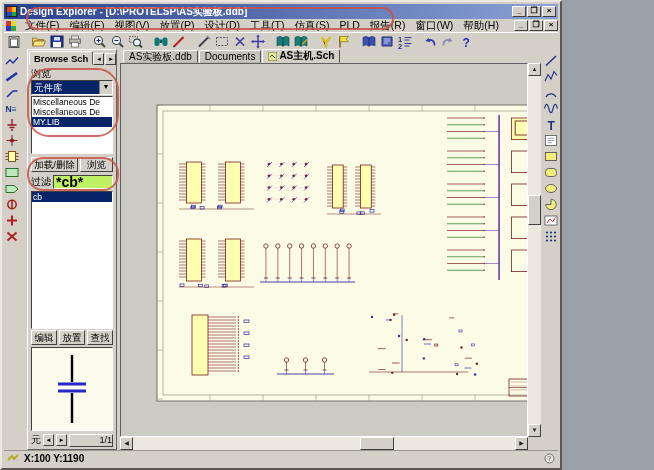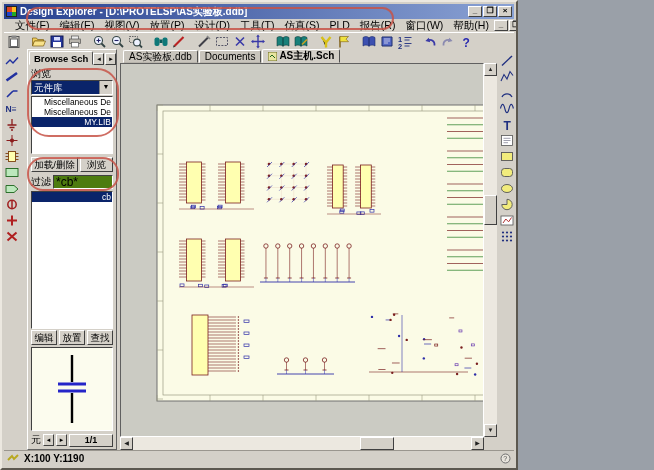--- a/index.html
+++ b/index.html
@@ -1,17 +1,17 @@
 <!DOCTYPE html>
 <html><head>
 <meta charset="utf-8">
 <style>
   html,body{margin:0;padding:0;background:#9aa0a8;}
   *{box-sizing:border-box;font-family:"Liberation Sans",sans-serif;}
-  .window{position:relative;width:518px;height:470px;background:#d4d0c8;border:2px solid;
+  .window{position:relative;width:562px;height:470px;background:#d4d0c8;border:2px solid;
     border-color:#ece8e0 #5c5850 #5c5850 #ece8e0;overflow:hidden;font-size:11px;color:#000;}
   
   .titlebar{position:absolute;left:2px;top:2px;right:2px;height:15px;
     background:linear-gradient(90deg,#27408f,#8aa2d4);display:flex;align-items:center;gap:3px;
     color:#fff;font-size:10px;font-weight:bold;padding:0 2px;white-space:nowrap;}
   .appicon{width:11px;height:11px;display:grid;grid-template-columns:1fr 1fr;grid-template-rows:1fr 1fr;border:1px solid #222;background:#fff;}
   .appicon i{display:block}
   .winbtns{margin-left:auto;display:flex;gap:1px;}
   .wbtn{width:14px;height:11px;background:#d4d0c8;border:1px solid;border-color:#fff #404040 #404040 #fff;
     font-size:8px;line-height:8px;text-align:center;color:#000;font-weight:bold;}
@@ -36,36 +36,36 @@
   .pnav{margin-left:auto;display:flex;gap:1px;}
   .pbtn{width:11px;height:12px;background:#d4d0c8;border:1px solid;border-color:#fff #404040 #404040 #fff;
     font-size:7px;line-height:10px;text-align:center;}
   .panel-body{position:absolute;top:16px;left:1px;right:1px;bottom:1px;display:flex;flex-direction:column;
     padding:2px 2px 1px 2px;}
   .plabel{font-size:10px;height:12px;line-height:12px;}
   .dropdown{height:15px;border:1px solid;border-color:#404040 #fff #fff #404040;background:#bef264;display:flex;margin-bottom:1px;}
   .dd-value{flex:1;background:#0a246a;color:#fff;font-size:9.5px;line-height:13px;padding:0 2px;overflow:hidden;white-space:nowrap;}
   .dd-btn{width:13px;background:#d4d0c8;border-left:1px solid #808080;font-size:7px;text-align:center;line-height:12px;}
   .listbox{background:#fff;border:1px solid;border-color:#404040 #fff #fff #404040;overflow:hidden;
-    font-family:"Liberation Mono",monospace;font-size:8.5px;text-align:right;}
+    font-family:"Liberation Mono",monospace;font-size:8.5px;}
   .lib-list{height:58px;flex:none;}
   .cmp-list{flex:1;margin-bottom:1px;}
   .lrow{height:10px;line-height:10px;padding:0 1px;white-space:nowrap;overflow:hidden;}
   .lrow.sel{background:#0a246a;color:#fff;}
   .btnrow{display:flex;gap:2px;margin:3px 0 2px 0;}
   .btn{flex:1;height:15px;background:#d4d0c8;border:1px solid;border-color:#fff #404040 #404040 #fff;
     font-size:9.5px;text-align:center;line-height:13px;white-space:nowrap;overflow:hidden;padding:0 1px;}
   .filter-row{display:flex;align-items:center;height:15px;margin-bottom:2px;gap:2px;}
-  .filter-input{flex:1;height:14px;border:1px solid;border-color:#404040 #fff #fff #404040;background:#4d7c0f;
-    font-size:12px;font-weight:normal;padding:0 2px;font-family:"Liberation Sans",sans-serif;min-width:0;}
+  .filter-input{flex:1;height:14px;border:1px solid;border-color:#404040 #fff #fff #404040;background:#bef264;
+    font-size:14px;font-weight:bold;padding:0 2px;font-family:"Liberation Sans",sans-serif;min-width:0;}
   .preview{height:84px;flex:none;background:#fcfcee;border:1px solid;border-color:#404040 #fff #fff #404040;margin-bottom:2px;
     display:flex;align-items:center;justify-content:center;}
   .pager{display:flex;align-items:center;gap:2px;height:14px;font-size:10px;}
   .pagebox{flex:1;height:13px;border:1px solid;border-color:#fff #404040 #404040 #fff;background:#d4d0c8;
-    text-align:center;font-size:9px;line-height:11px;font-weight:bold;}
+    text-align:right;font-size:9px;line-height:11px;font-weight:normal;}
   
   .docarea{position:absolute;left:118px;top:47px;right:19px;bottom:18px;}
   .doctabs{height:14px;display:flex;align-items:flex-end;gap:1px;padding-left:3px;}
   .dtab{border:1px solid;border-color:#fff #505050 #b8b4ac #fff;border-radius:2px 2px 0 0;background:#c8c4bc;
     font-size:10px;padding:0 5px;height:13px;line-height:12px;white-space:nowrap;display:flex;align-items:center;gap:2px;}
   .dtab.active{background:#d4d0c8;font-weight:bold;height:14px;border-bottom-color:#d4d0c8;}
   .canvas{position:absolute;left:0;top:14px;right:13px;bottom:13px;background:#cbcbc3;
     border:1px solid;border-color:#606060 #fff #fff #606060;overflow:hidden;}
   .scroll-v{position:absolute;right:0;top:14px;width:13px;bottom:13px;background:#ece8e0;}
   .scroll-h{position:absolute;left:0;bottom:0;right:13px;height:13px;background:#ece8e0;}

